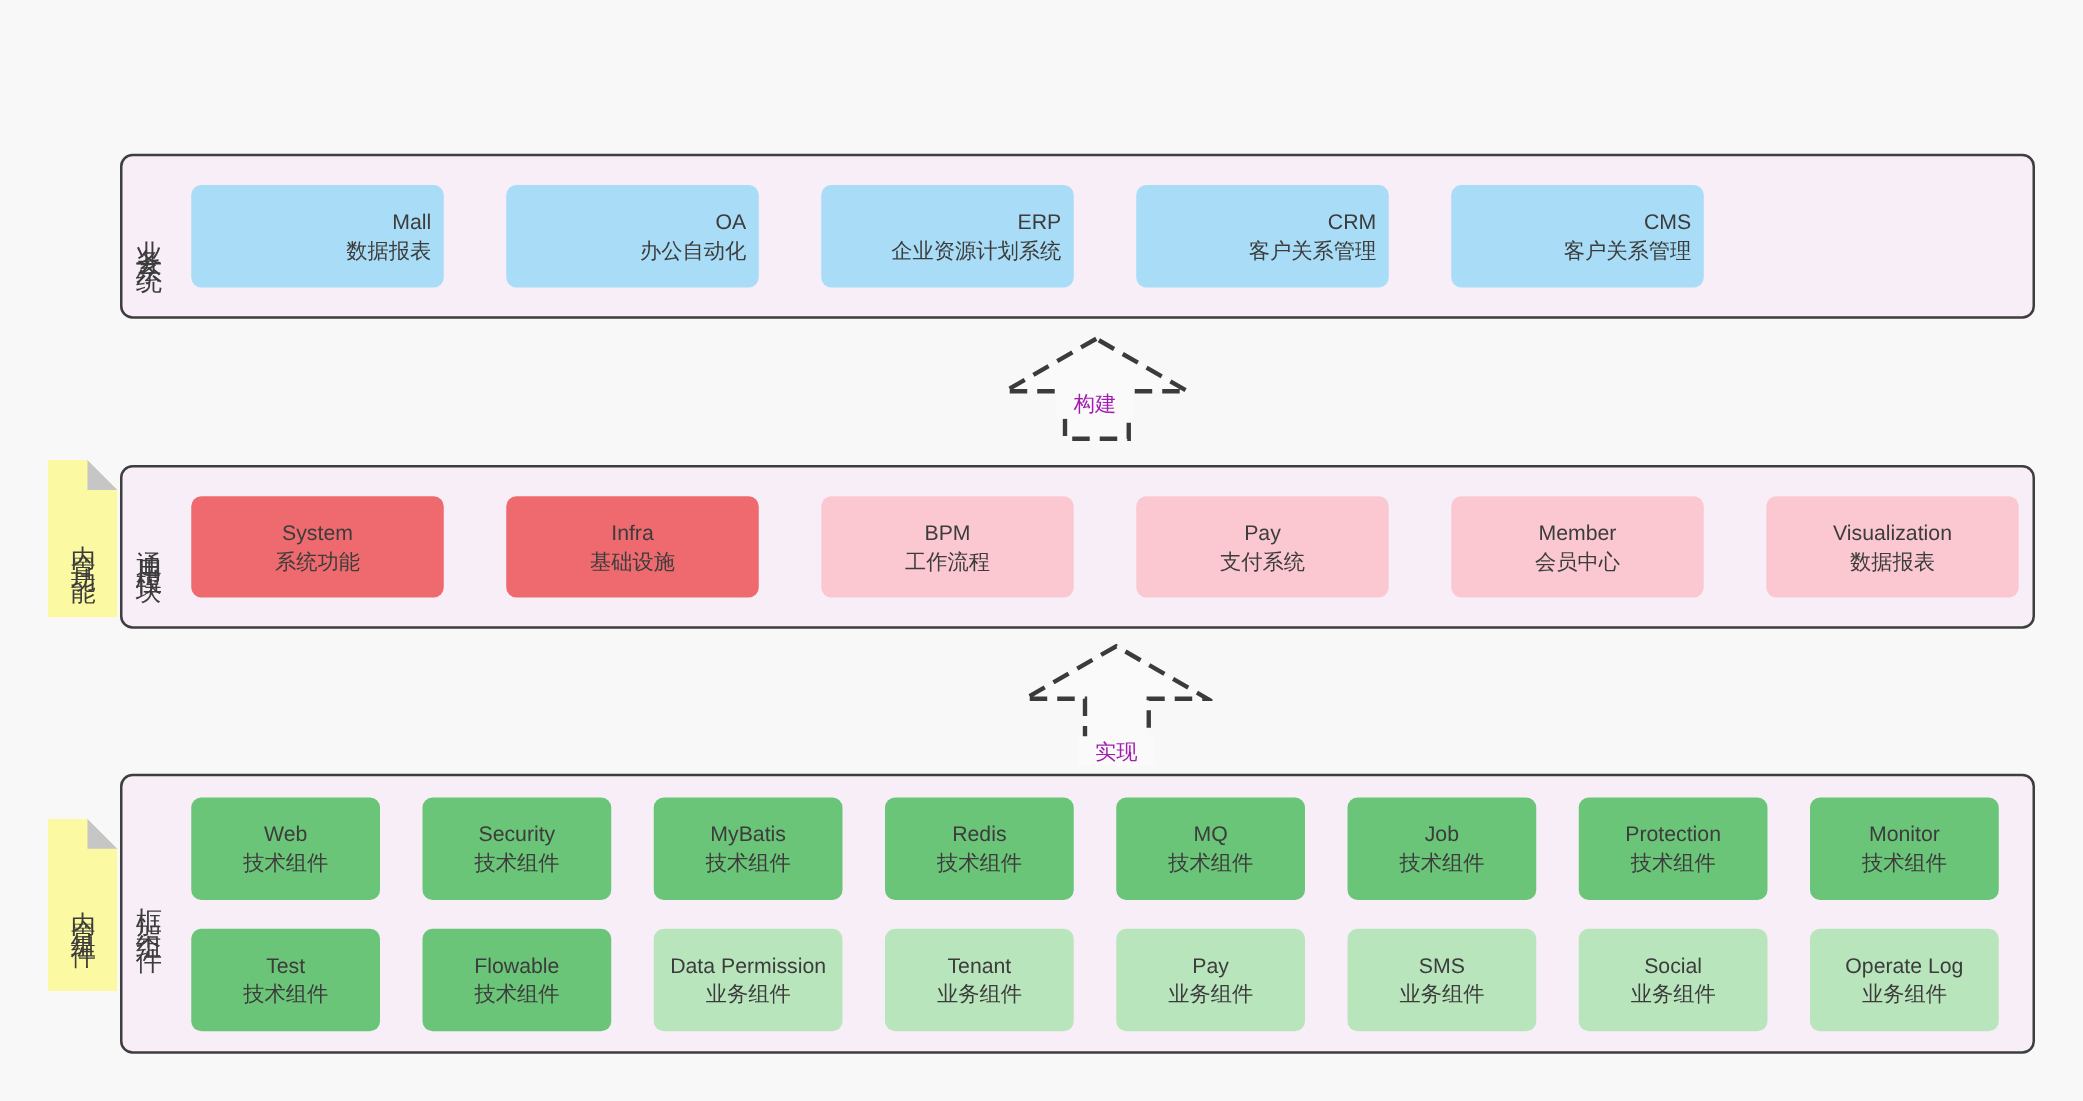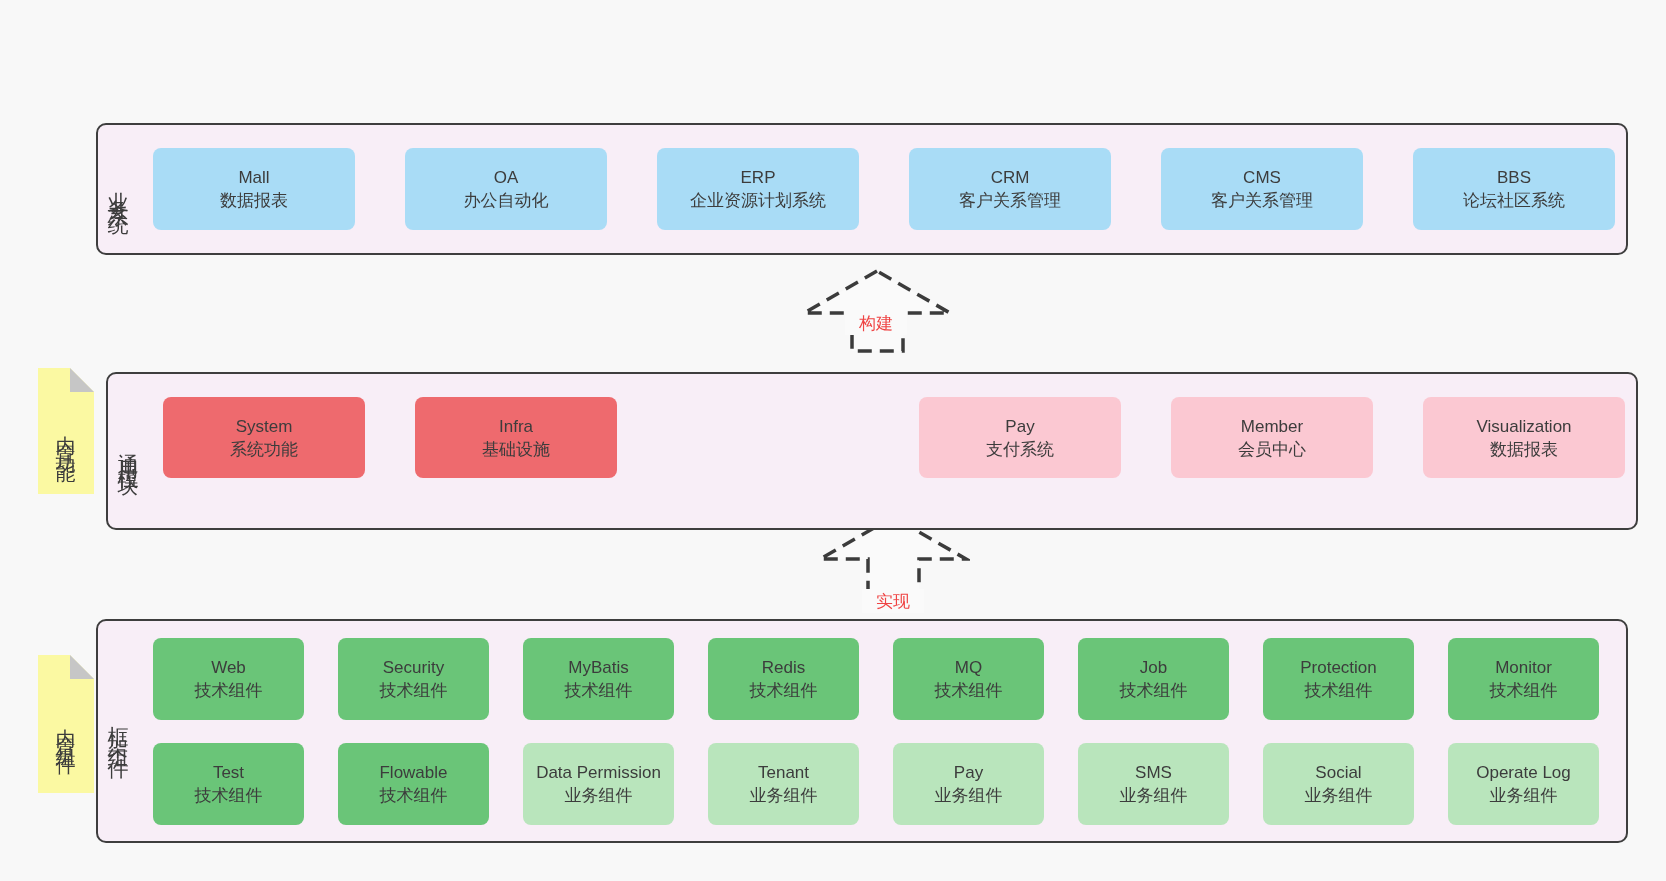--- a/index.html
+++ b/index.html
@@ -7,21 +7,21 @@
     position:relative;width:1666px;height:881px;background:#f8f8f8;
     font-family:"Liberation Sans","DejaVu Sans",sans-serif;color:#3c3c3c;
     overflow:hidden;
   }
   
   .layer{
     position:absolute;left:96px;width:1532px;box-sizing:border-box;
     background:#f8eef7;border:2px solid #3e3e3e;border-radius:10px;z-index:2;
   }
   .layer-1{top:123px;height:132px;}
-  .layer-2{top:372px;height:158px;margin-left:10px;}
+  .layer-2{top:372px;height:131px;}
   .layer-3{top:619px;height:224px;}
   
   .vlabel{
     position:absolute;left:7px;top:0;bottom:0;display:flex;align-items:center;
     z-index:3;
   }
   .vlabel span{
     writing-mode:vertical-rl;text-orientation:upright;
     font-size:21px;letter-spacing:7px;color:#3c3c3c;line-height:26px;
   }
@@ -31,21 +31,21 @@
     position:absolute;box-sizing:border-box;border-radius:8px;
     display:flex;flex-direction:column;align-items:center;justify-content:center;
     text-align:center;font-size:17px;line-height:23px;padding:0 10px;
   }
   .row6{left:calc(55px + var(--i)*252px);width:202px;}
   .layer-1 .row6{top:23px;height:82px;}
   .layer-2 .row6{top:23px;height:81px;}
   .row8{left:calc(55px + var(--i)*185px);width:151px;}
   .r1{top:17px;height:82px;}
   .r2{top:122px;height:82px;}
-  .v-blue{background:#a9dcf6;}
+  .v-blue{background:#a9dcf6;align-items:flex-end;}
   .v-red{background:#ee6a6e;}
   .v-pink{background:#fbc8d2;}
   .v-green{background:#6ac578;}
   .v-glight{background:#b9e5bc;}
   
   .sticky{
     position:absolute;left:38px;width:56px;background:#fbf9a2;z-index:1;
     clip-path:polygon(0 0,calc(100% - 24px) 0,100% 24px,100% 100%,0 100%);
     display:flex;align-items:center;justify-content:center;
   }
@@ -61,21 +61,21 @@
   }
   
   .arrow{position:absolute;z-index:1;}
   .arrow path{
     fill:#fafafa;stroke:#3b3b3b;stroke-width:3.5;
     stroke-dasharray:14 8;
   }
   .arrow-label{
     position:absolute;width:62px;height:24px;z-index:2;
     background:#fafafa;display:flex;align-items:center;justify-content:center;
-    font-size:17px;color:#ef4444;
+    font-size:17px;color:#a21caf;
   }
   .arrow-1{left:800px;top:267px;}
   .arrow-1-label{left:845px;top:311px;}
   .arrow-2{left:816px;top:513px;}
   .arrow-2-label{left:862px;top:589px;}
 </style>
 </head>
 <body>
 
 <div class="stage">
@@ -97,43 +97,43 @@
       <div>企业资源计划系统</div>
     </div>
     <div class="box v-blue row6" style="--i:3">
       <div>CRM</div>
       <div>客户关系管理</div>
     </div>
     <div class="box v-blue row6" style="--i:4">
       <div>CMS</div>
       <div>客户关系管理</div>
     </div>
-    <div class="box v-blue row6" style="--i:5">
-      <div>BBS</div>
-      <div>论坛社区系统</div>
-    </div>
   </section>
 
   <svg class="arrow arrow-1" width="154" height="88" viewBox="0 0 154 88">
     <path d="M77 4 L4 46 L52 46 L52 84 L103 84 L103 46 L150 46 Z"></path>
   </svg>
   <div class="arrow-label arrow-1-label">构建</div>
 
   <section class="layer layer-2">
     <div class="vlabel">
       <span>通用模块</span>
     </div>
     <div class="box v-red row6" style="--i:0">
       <div>System</div>
       <div>系统功能</div>
     </div>
     <div class="box v-red row6" style="--i:1">
       <div>Infra</div>
       <div>基础设施</div>
     </div>
+    <div class="box v-pink row6" style="--i:2">
+      <div>BPM</div>
+      <div>工作流程</div>
+    </div>
     <div class="box v-pink row6" style="--i:3">
       <div>Pay</div>
       <div>支付系统</div>
     </div>
     <div class="box v-pink row6" style="--i:4">
       <div>Member</div>
       <div>会员中心</div>
     </div>
     <div class="box v-pink row6" style="--i:5">
       <div>Visualization</div>

